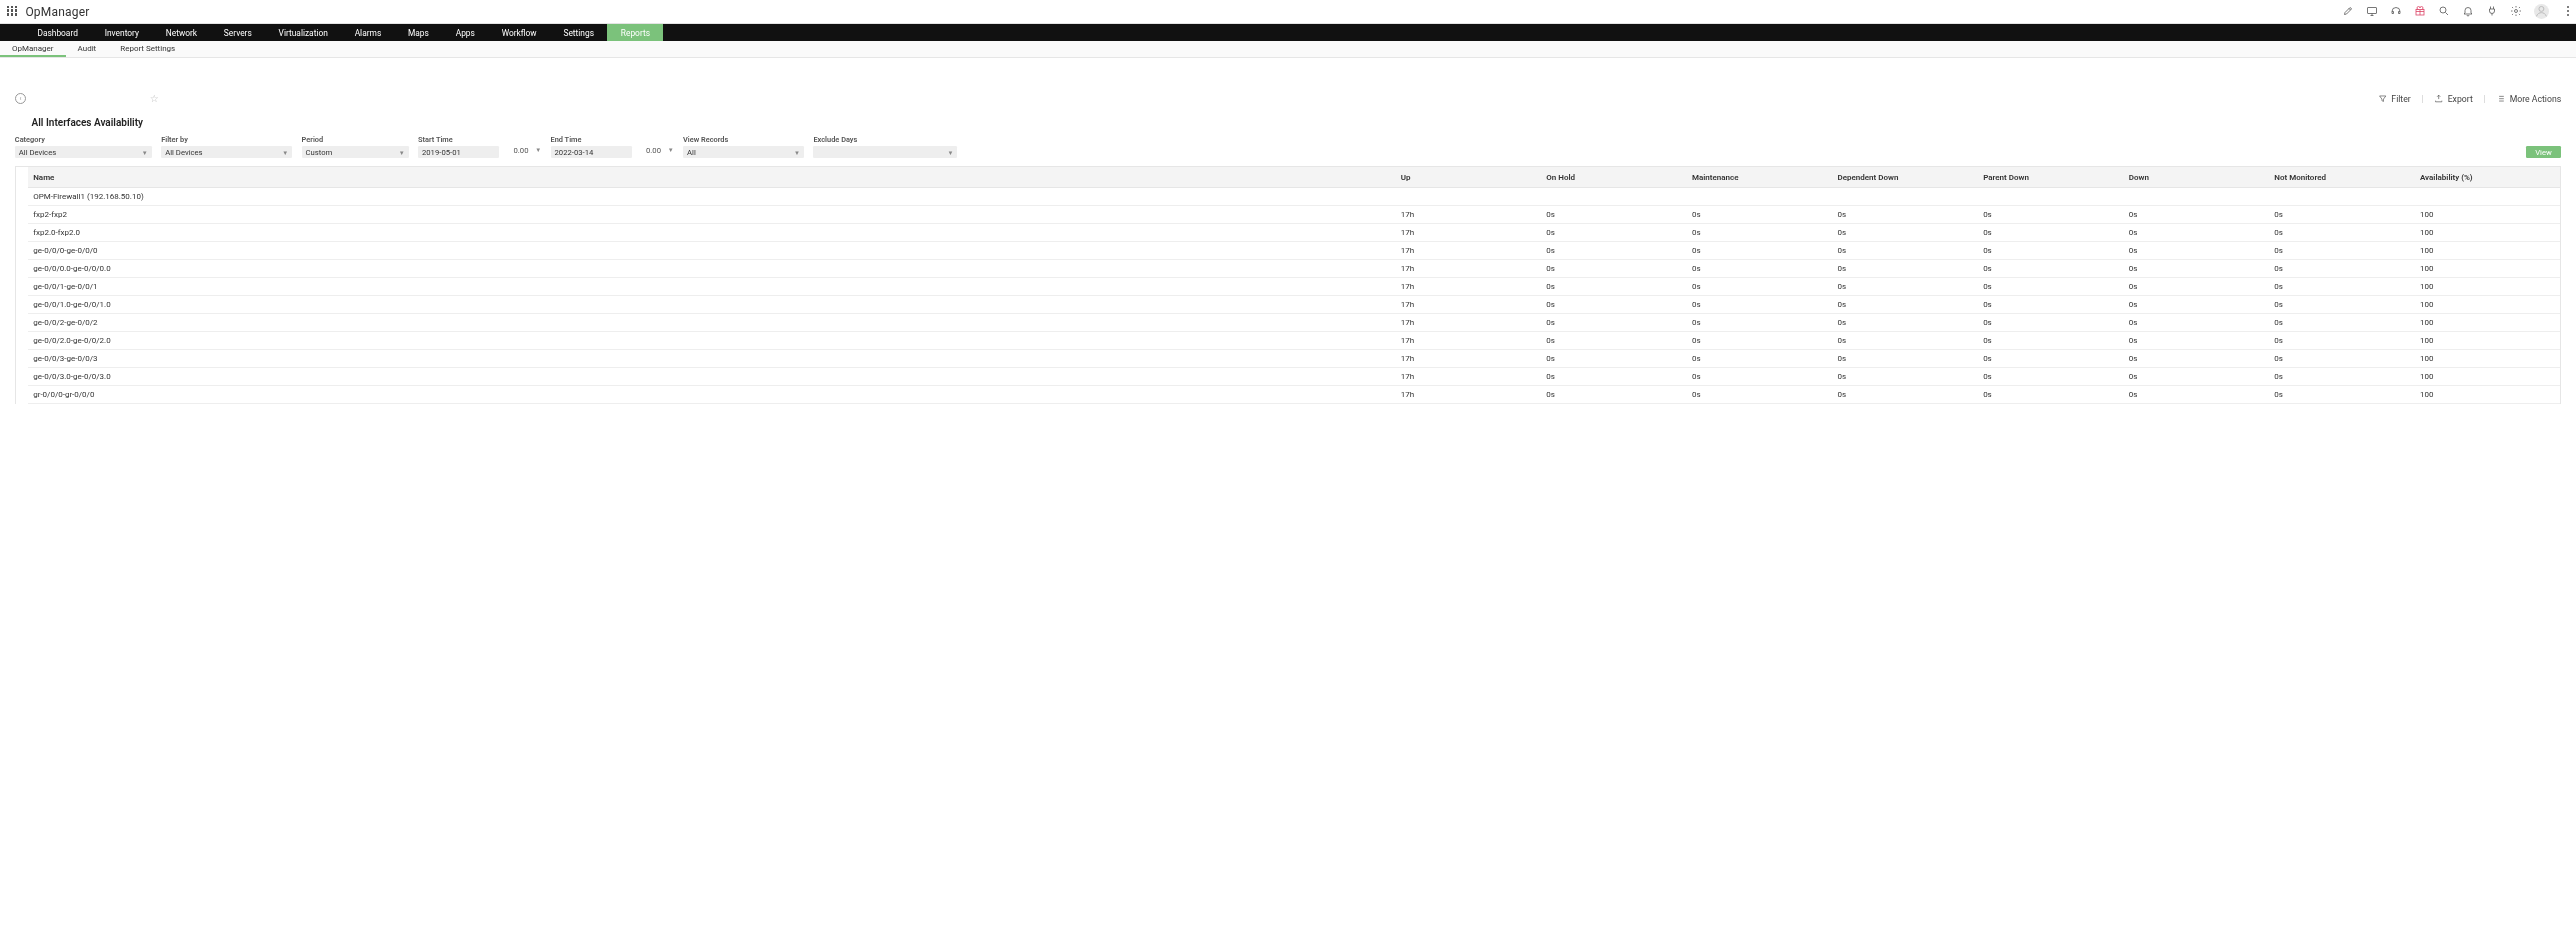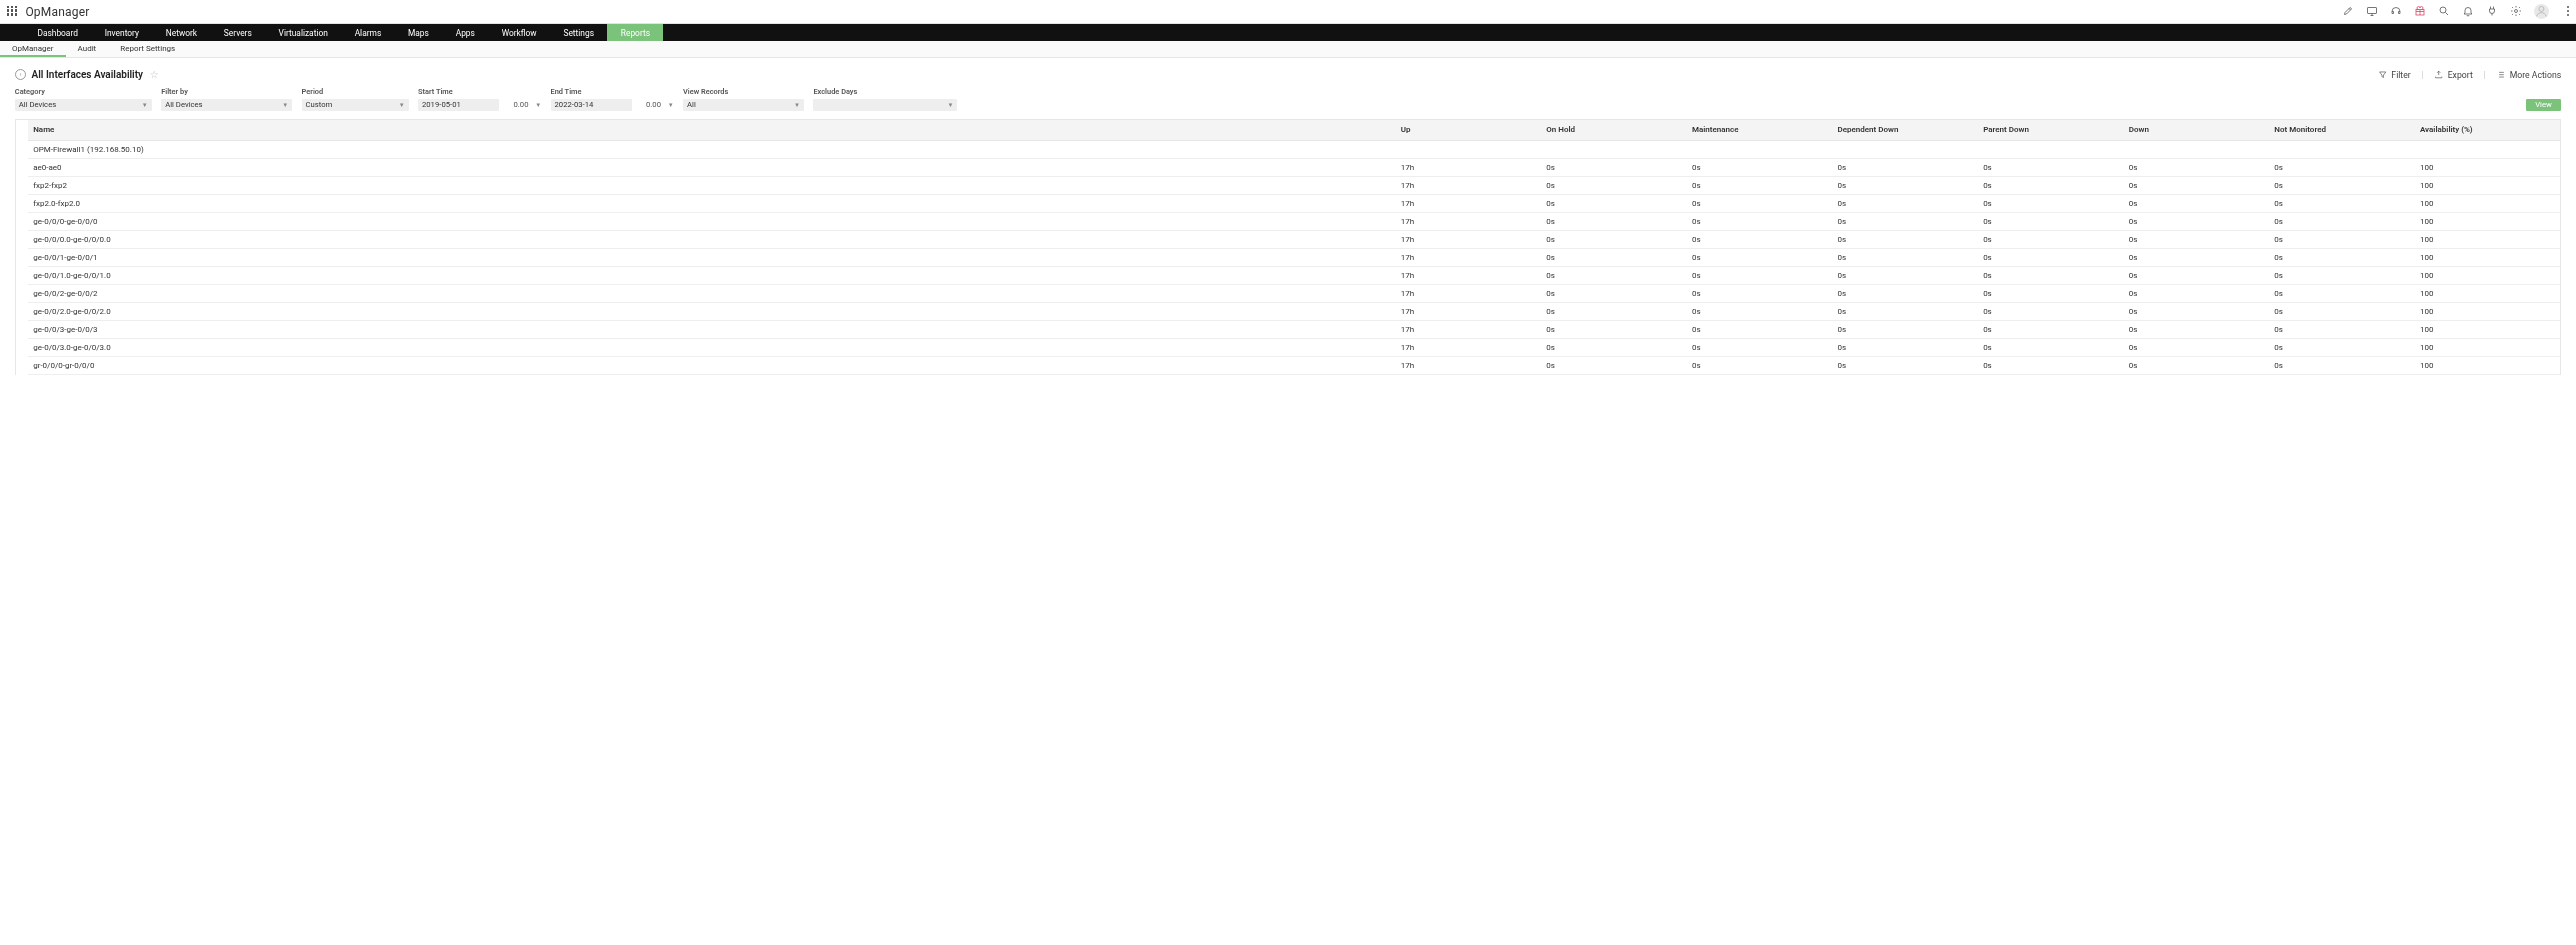--- a/index.html
+++ b/index.html
@@ -23,35 +23,35 @@
 .main-nav a.active { background:#7bc27b; }
 
 
 .sub-nav { display:flex; background:#fafafa; border-bottom:0.7px solid #e6e6e6; height:17.4px; }
 .sub-nav a { color:#333; font-size:8px; padding:0 12px; display:flex; align-items:center; text-decoration:none; border-bottom:2px solid transparent; height:100%; }
 .sub-nav a.active { border-bottom-color:#7bc27b; }
 
 
 .page-head { display:flex; align-items:center; padding:10.7px 14.8px 6.7px; }
 .back-circle { width:11.4px; height:11.4px; border:0.7px solid #999; border-radius:50%; display:flex; align-items:center; justify-content:center; font-size:6.7px; color:#999; margin-right:5.4px; cursor:pointer; }
-.page-title { font-size:10px; font-weight:600; color:#222; }
+.page-title { font-size:10px; font-weight:600; color:#222;margin-top:48px; }
 .star { margin-left:6.7px; color:#bbb; font-size:10px; cursor:pointer; }
 .page-head-spacer { flex:1; }
 .head-actions { display:flex; align-items:center; gap:10.7px; color:#444; font-size:8.7px; }
 .head-action { display:flex; align-items:center; gap:4px; cursor:pointer; }
 .sep { color:#ccc; }
 
 
 .filter-bar { display:flex; align-items:flex-end; gap:9.4px; padding:0 14.8px 8px; flex-wrap:wrap; }
 .fgroup { display:flex; flex-direction:column; gap:2.7px; }
 .fgroup label { font-size:7.4px; color:#555; font-weight:600; }
 .fsel { background:#eee; border:none; height:12px; font-size:7.7px; padding:0 4px; display:flex; align-items:center; justify-content:space-between; border-radius:1.3px; cursor:pointer;gap:20px; }
 .fsel .caret { font-size:6px; color:#888; margin-left:4px; }
 .w200{width:137px;} .w195{width:131px;} .w160{width:107px;} .w180{width:121px;} .w215{width:144px;}
-.time-out{display:flex;align-items:center;height:12px;}
+.time-out{display:flex;align-items:flex-start;height:12px;}
 .time-val{font-size:7.7px; color:#555; width:29.5px; text-align:right;}
 .time-caret{font-size:6px;color:#888;margin-left:6.7px;cursor:pointer;}
 .apply-btn{ background:#7bc27b; color:#fff; border:none; height:12px; padding:0 9.4px; font-size:7.7px; border-radius:1.3px; cursor:pointer; margin-left:auto; }
 
 
 .tbl-wrap { margin:0 14.8px; border:0.7px solid #e6e6e6; border-bottom:none;padding-left:12px; }
 .tbl { width:100%; border-collapse:collapse; table-layout:fixed; }
 .tbl th { background:#f4f4f4; text-align:left; font-weight:600; font-size:8px; color:#333; padding:5.4px 5.4px; border-bottom:0.7px solid #e6e6e6; }
 .tbl td { font-size:8px; color:#333; padding:4px 5.4px; border-bottom:0.7px solid #eee; }
 .tbl tr.group td { color:#333; font-weight:400; }
@@ -260,31 +260,20 @@
           <th class="c-num">Down</th>
           <th class="c-num">Not Monitored</th>
           <th class="c-num">Availability (%)</th>
         </tr>
       </thead>
     <tbody id="tbody">
         <tr class="group">
           <td colspan="9">OPM-Firewall1 (192.168.50.10)</td>
         </tr>
         <tr>
-          <td>ae0-ae0</td>
-          <td>17h</td>
-          <td>0s</td>
-          <td>0s</td>
-          <td>0s</td>
-          <td>0s</td>
-          <td>0s</td>
-          <td>0s</td>
-          <td>100</td>
-        </tr>
-        <tr>
           <td>fxp2-fxp2</td>
           <td>17h</td>
           <td>0s</td>
           <td>0s</td>
           <td>0s</td>
           <td>0s</td>
           <td>0s</td>
           <td>0s</td>
           <td>100</td>
         </tr>

